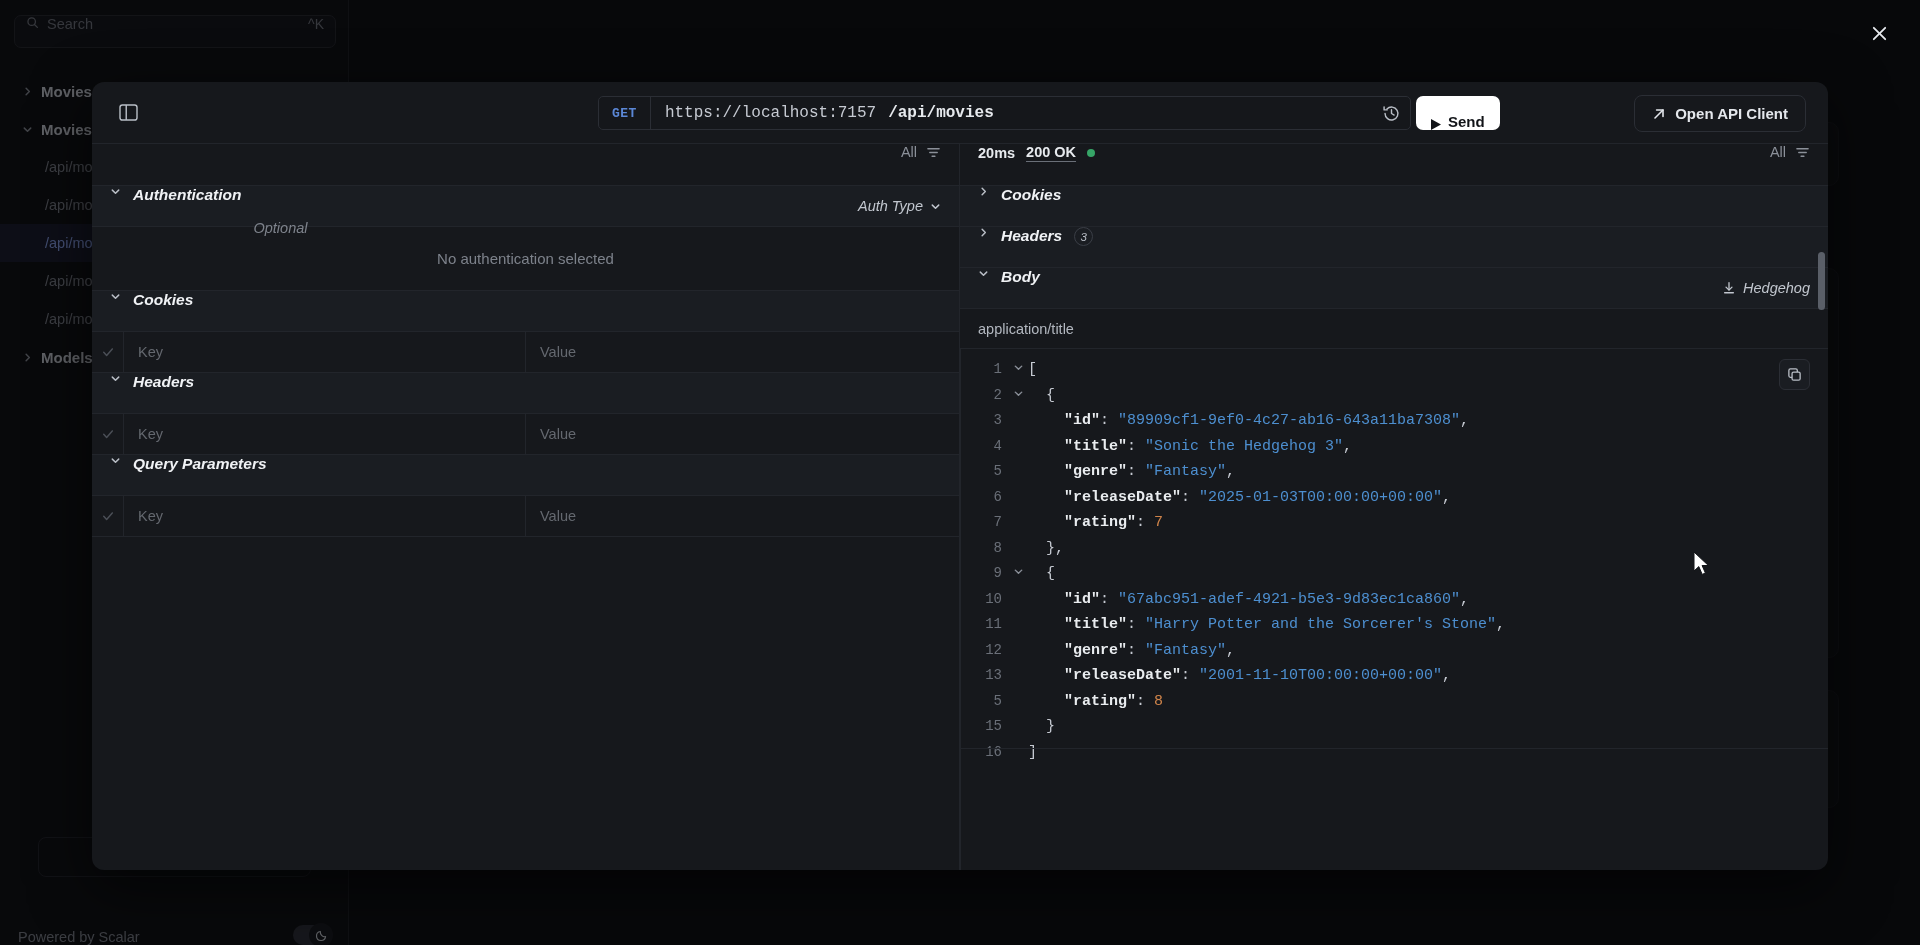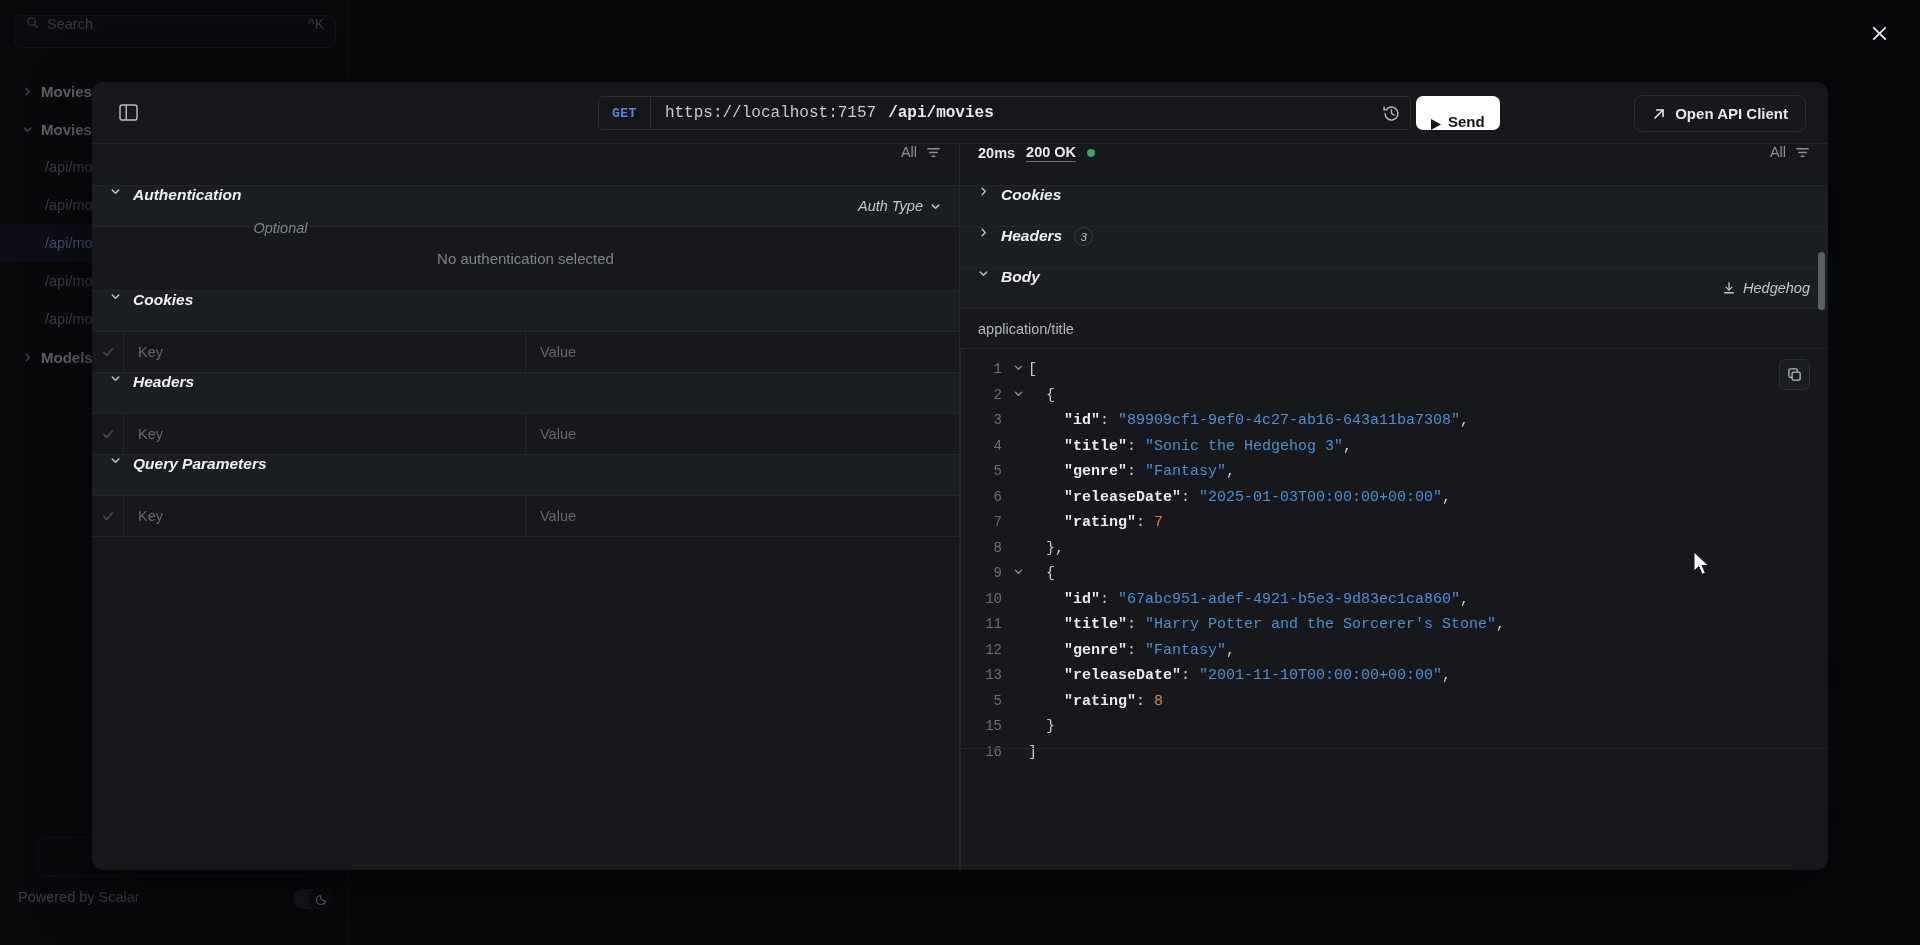--- a/index.html
+++ b/index.html
@@ -38,21 +38,21 @@
   .caret { width:11px; height:11px; flex:0 0 auto; }
 
   #bg-openclient {
     position:absolute; left:38px; bottom:68px; width:273px; height:40px;
     border:1px solid #202228; border-radius:8px;
     display:flex; align-items:center; justify-content:center; gap:8px;
     color:#9aa0a9; font-size:15px;
   }
   #bg-footer {
     position:absolute; left:0; bottom:0; width:349px; height:56px;
-    display:flex; align-items:flex-start; padding:0 18px;
+    display:flex; align-items:flex-end; padding:0 18px;
   }
   #bg-footer .pw { color:#7d828b; font-size:14.5px; flex:1; }
   .toggle {
     width:38px; height:20px; border-radius:10px; background:#2b2e35;
     position:relative;
   }
   .toggle .knob {
     position:absolute; right:-2px; top:-2px; width:24px; height:24px;
     border-radius:50%; background:#16181c;
     display:flex; align-items:center; justify-content:center;

